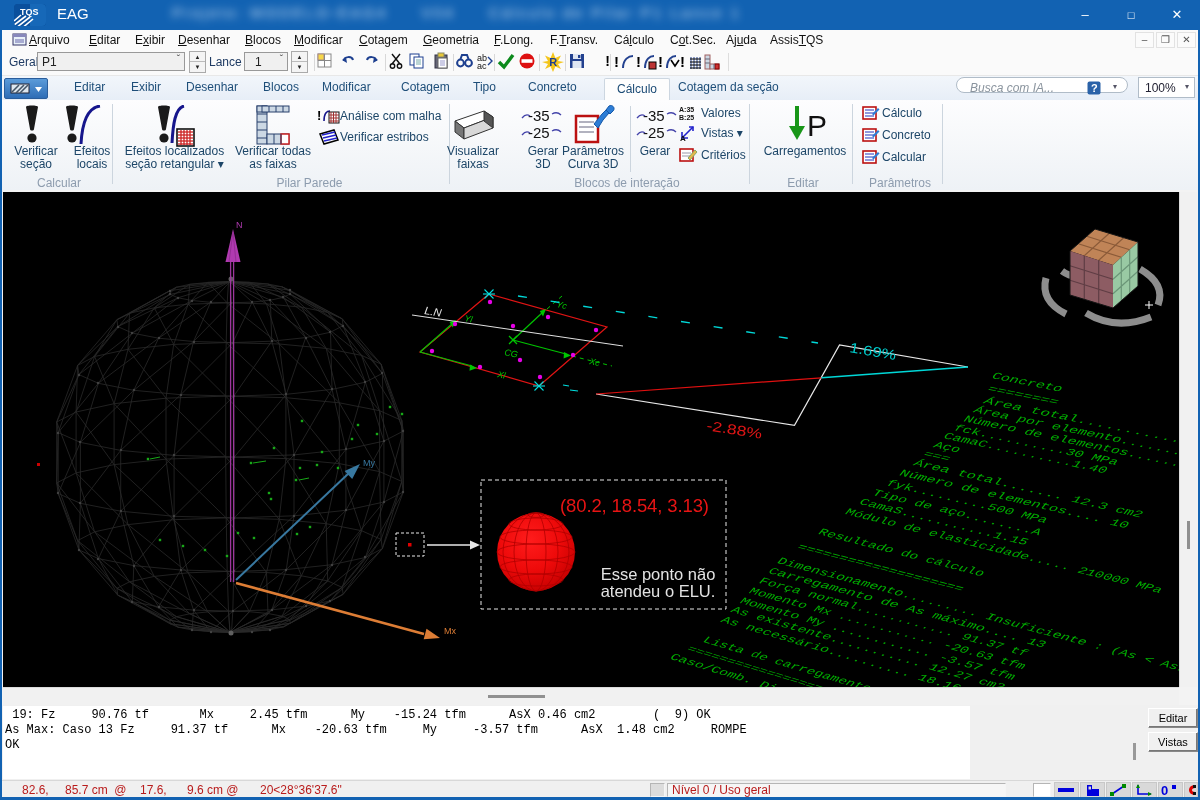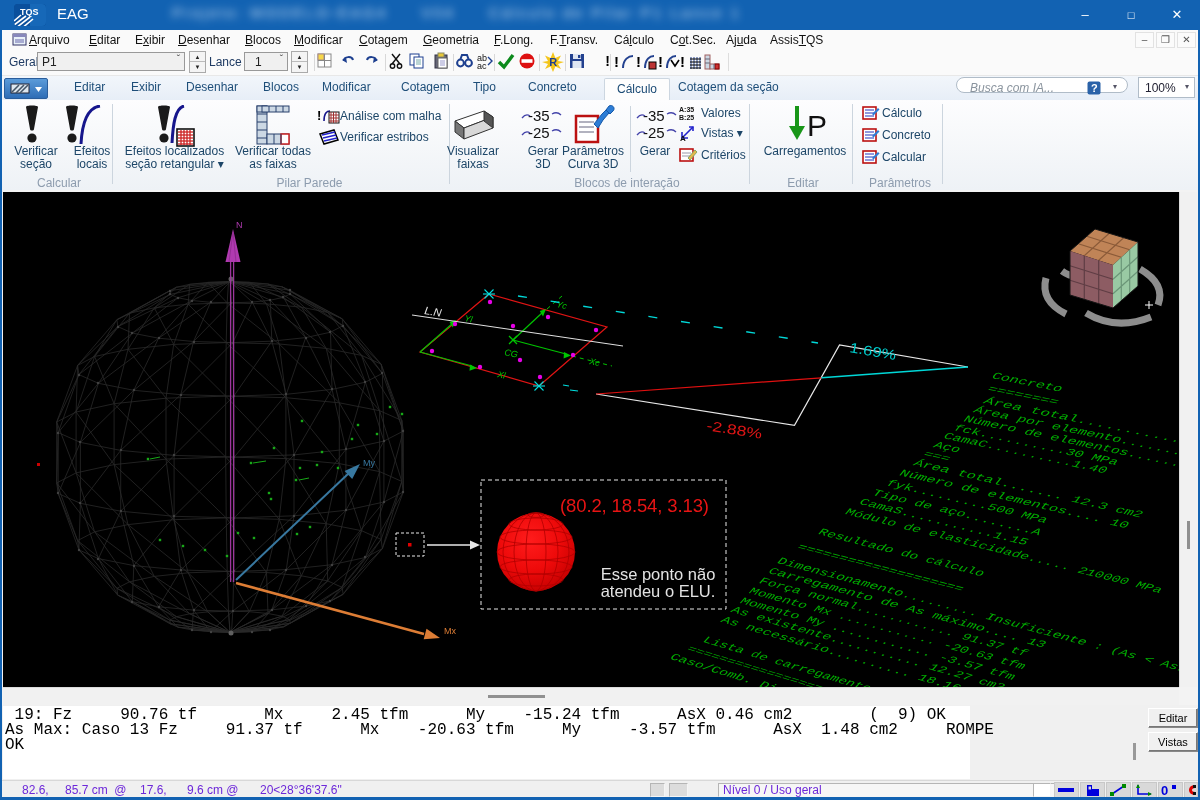--- a/index.html
+++ b/index.html
@@ -35,24 +35,24 @@
 #ribbon .stxt{position:absolute;font-size:12px;color:#1d4668}
 #ribbon .glabel{position:absolute;top:76px;font-size:12px;color:#8d9cae;text-align:center}
 #ribbon .gsep{position:absolute;top:4px;width:1px;height:80px;background:#ccd5de}
 .icn{position:absolute}
 
 #canvas{position:absolute;left:3px;top:192px;width:1176px;height:495px;background:#000;overflow:hidden}
 #vscroll{position:absolute;left:1179px;top:192px;width:18px;height:495px;background:#f1f1f1;border-left:1px solid #dcdcdc}
 #hscroll{position:absolute;left:3px;top:687px;width:1176px;height:18px;background:#f1f1f1;border-top:1px solid #dcdcdc}
 
 #cmd{position:absolute;left:2px;top:705px;width:1196px;height:75px;background:#f0f0f0}
-#cmdtext{position:absolute;left:1px;top:1px;width:967px;height:73px;background:#fff;font-family:"Liberation Mono",monospace;font-size:16px;color:#000;line-height:14.8px;padding:2px 0 0 2px;white-space:pre}
+#cmdtext{position:absolute;left:1px;top:1px;width:967px;height:73px;background:#fff;font-family:"Liberation Mono",monospace;font-size:12px;color:#000;line-height:14.8px;padding:2px 0 0 2px;white-space:pre}
 .cbtn{position:absolute;left:1146px;width:50px;height:20px;background:#f0f0f0;border:1px solid #888;border-top-color:#fff;border-left-color:#fff;box-shadow:inset -1px -1px 0 #777;font-size:11px;text-align:center;line-height:18px;color:#000}
 
-#status{position:absolute;left:2px;top:780px;width:1196px;height:18px;background:#f0f0f0;border-top:1px solid #d8d8d8;font-size:12px;color:#6d28d9}
+#status{position:absolute;left:2px;top:780px;width:1196px;height:18px;background:#f0f0f0;border-top:1px solid #d8d8d8;font-size:12px;color:#b91c1c}
 .sunk{position:absolute;top:2px;height:14px;border:1px solid #b5b5b5;border-bottom-color:#f5f5f5;border-right-color:#f5f5f5;background:#e6e6e6}
 #bbord{position:absolute;left:0;top:797px;width:1200px;height:3px;background:#1262b2}
 .sbicon{position:absolute;top:1px;width:25px;height:16px;border:1px solid #c8c8c8;background:#d9d9d9}
 svg{display:block}
 </style></head>
 <body>
 <div id="win">
 
 <div id="title">
  <div class="logo">
@@ -785,21 +785,21 @@
 </div>
 
 <div id="status">
  <span class="abs" style="left:20px;top:2px">82.6,</span>
  <span class="abs" style="left:63px;top:2px">85.7 cm&nbsp; @</span>
  <span class="abs" style="left:138px;top:2px">17.6,</span>
  <span class="abs" style="left:185px;top:2px">9.6 cm @</span>
  <span class="abs" style="left:258px;top:2px">20&lt;28°36'37.6"</span>
  <div class="sunk" style="left:648px;width:15px;background:#dcdcdc"></div>
  <div class="sunk" style="left:667px;width:19px;background:#dcdcdc"></div>
- <div class="sunk" style="left:716px;width:339px;background:#f6f6f6;padding:0 4px;font-size:12px;line-height:13px">Nível 0 / Uso geral</div>
+ <div class="sunk" style="left:665px;width:339px;background:#f6f6f6;padding:0 4px;font-size:12px;line-height:13px">Nível 0 / Uso geral</div>
  <div class="sunk" style="left:1031px;width:18px;background:#fff"></div>
  <div class="sbicon" style="left:1052px">
         <svg width="23" height="14">
           <rect x="3" y="5" width="16" height="4" fill="#0000dd"></rect>
         </svg>
       </div>
  <div class="sbicon" style="left:1078px">
         <svg width="23" height="14">
           <path d="M6 2 h5 v4 h7 v7 h-12 Z" fill="#0000dd"></path>
           <rect x="7.5" y="3.5" width="2.5" height="3" fill="#d9d9d9"></rect>

